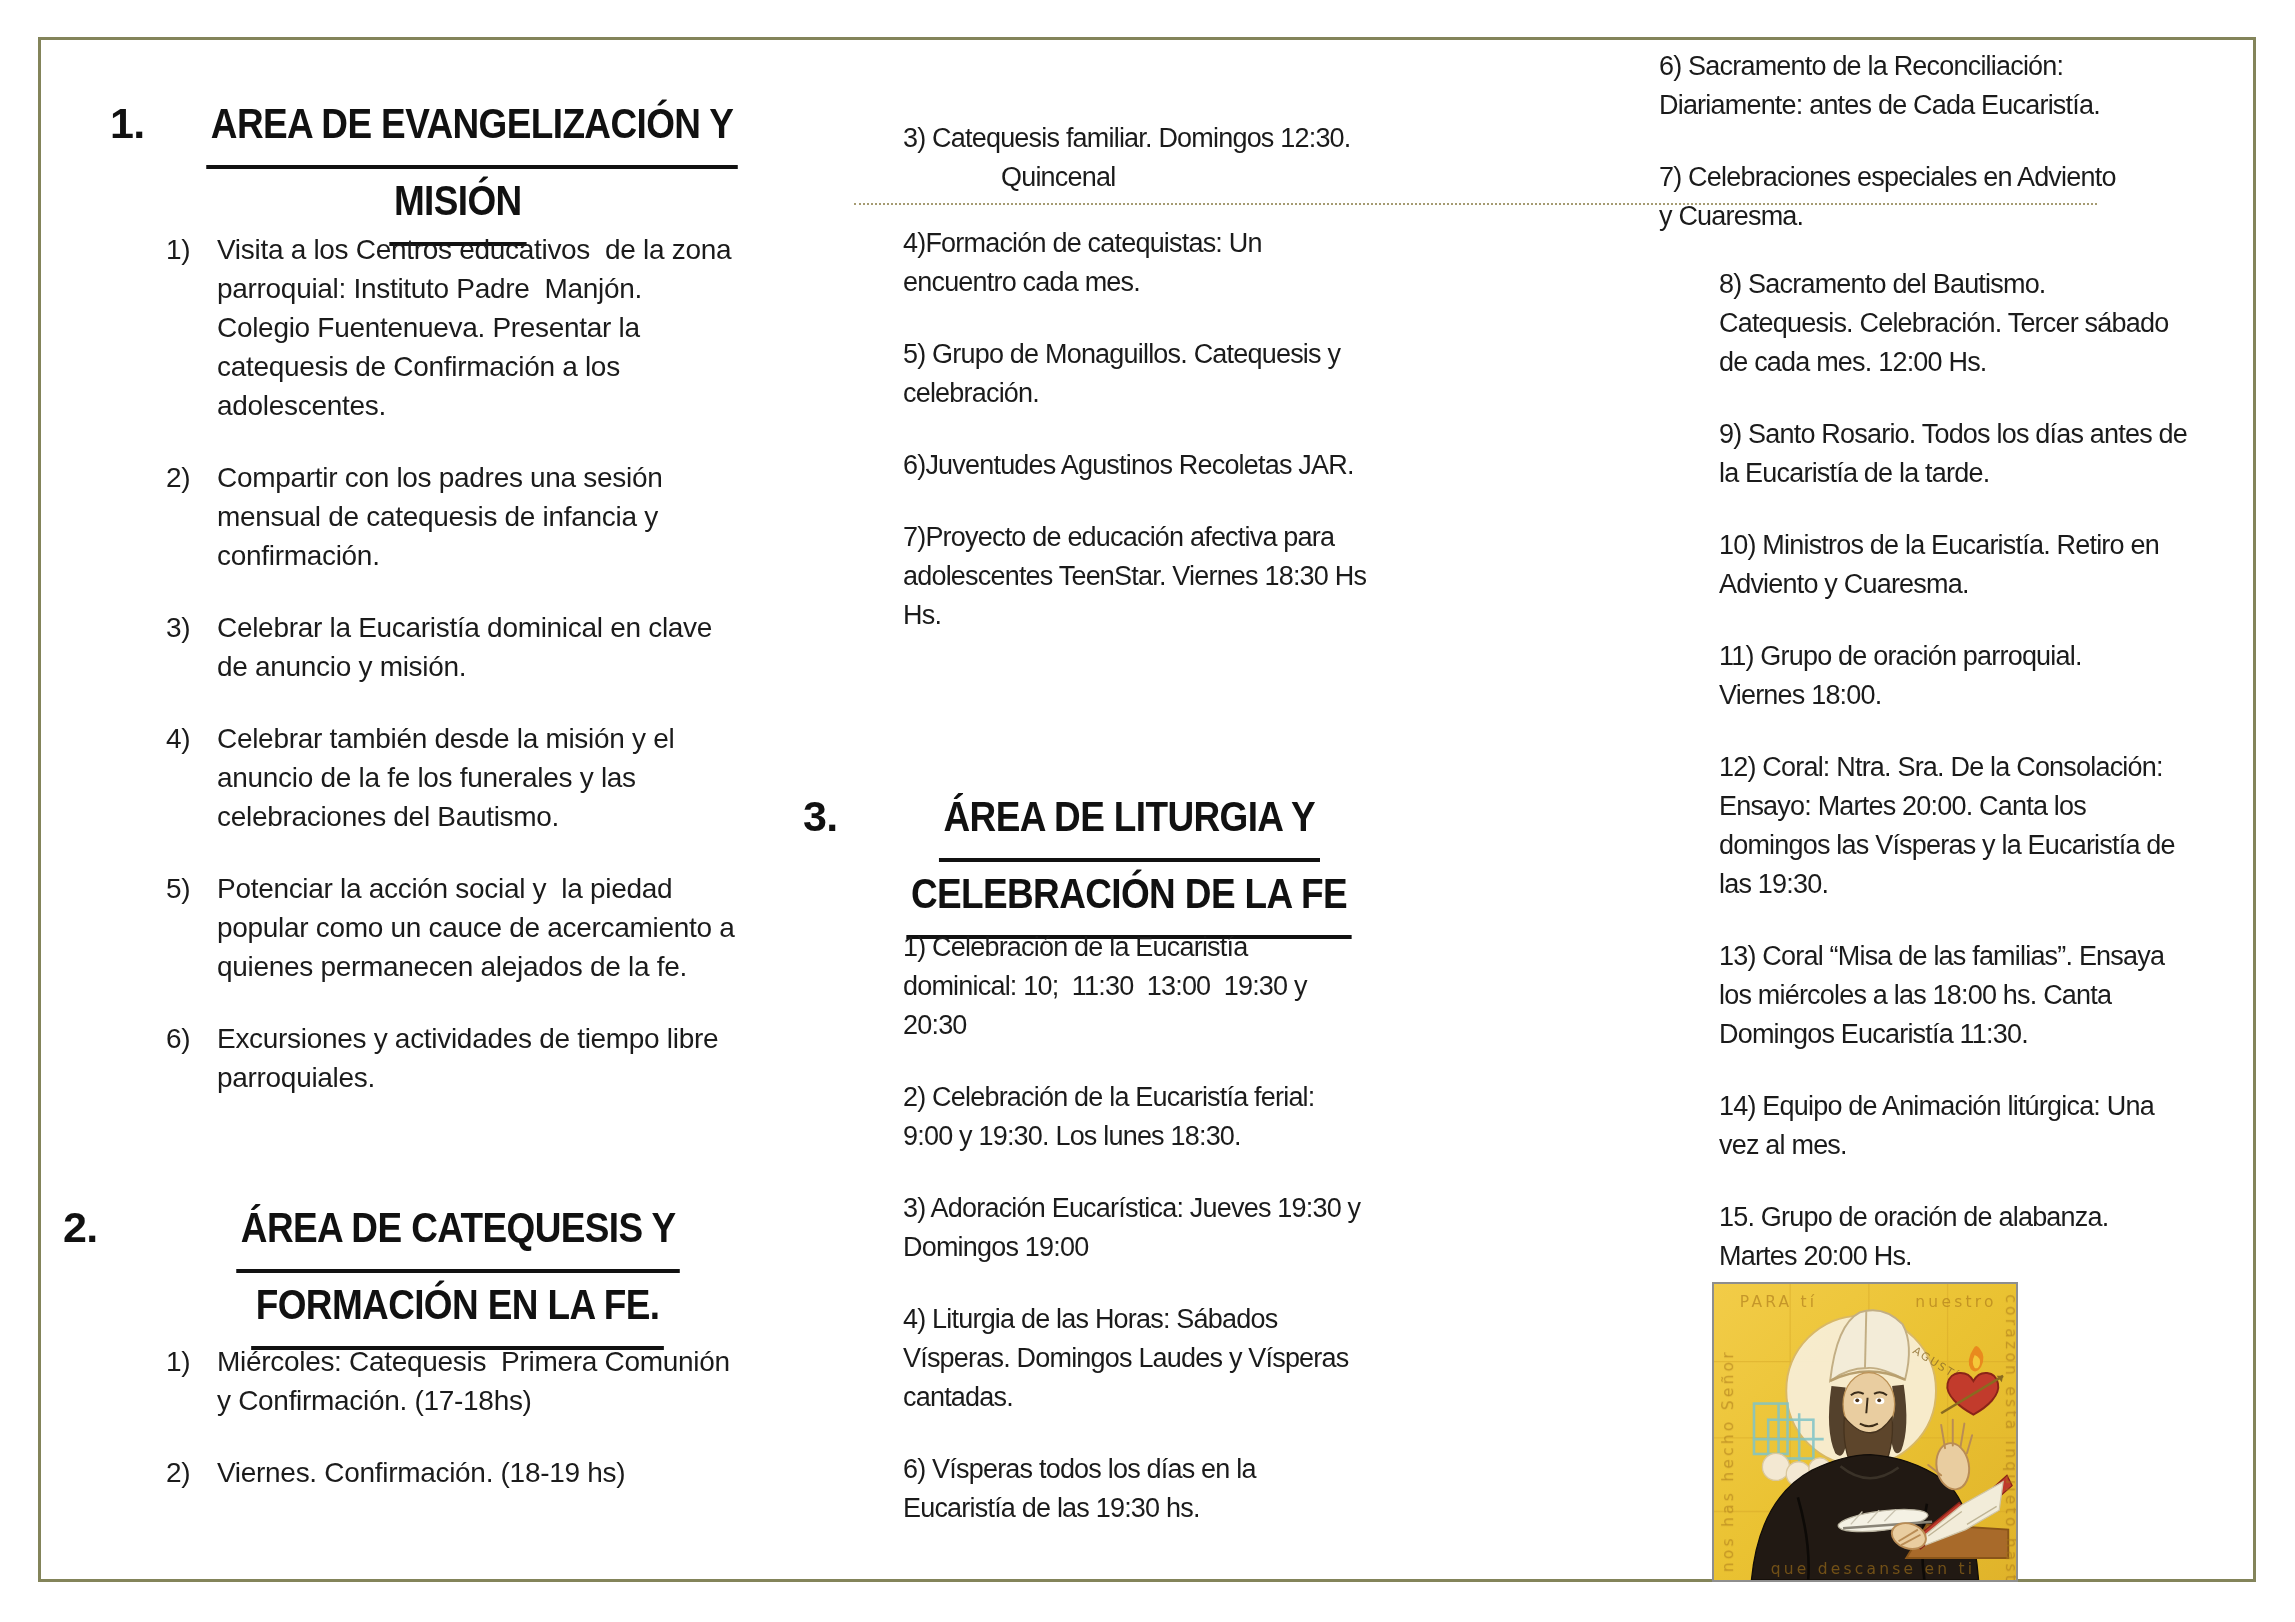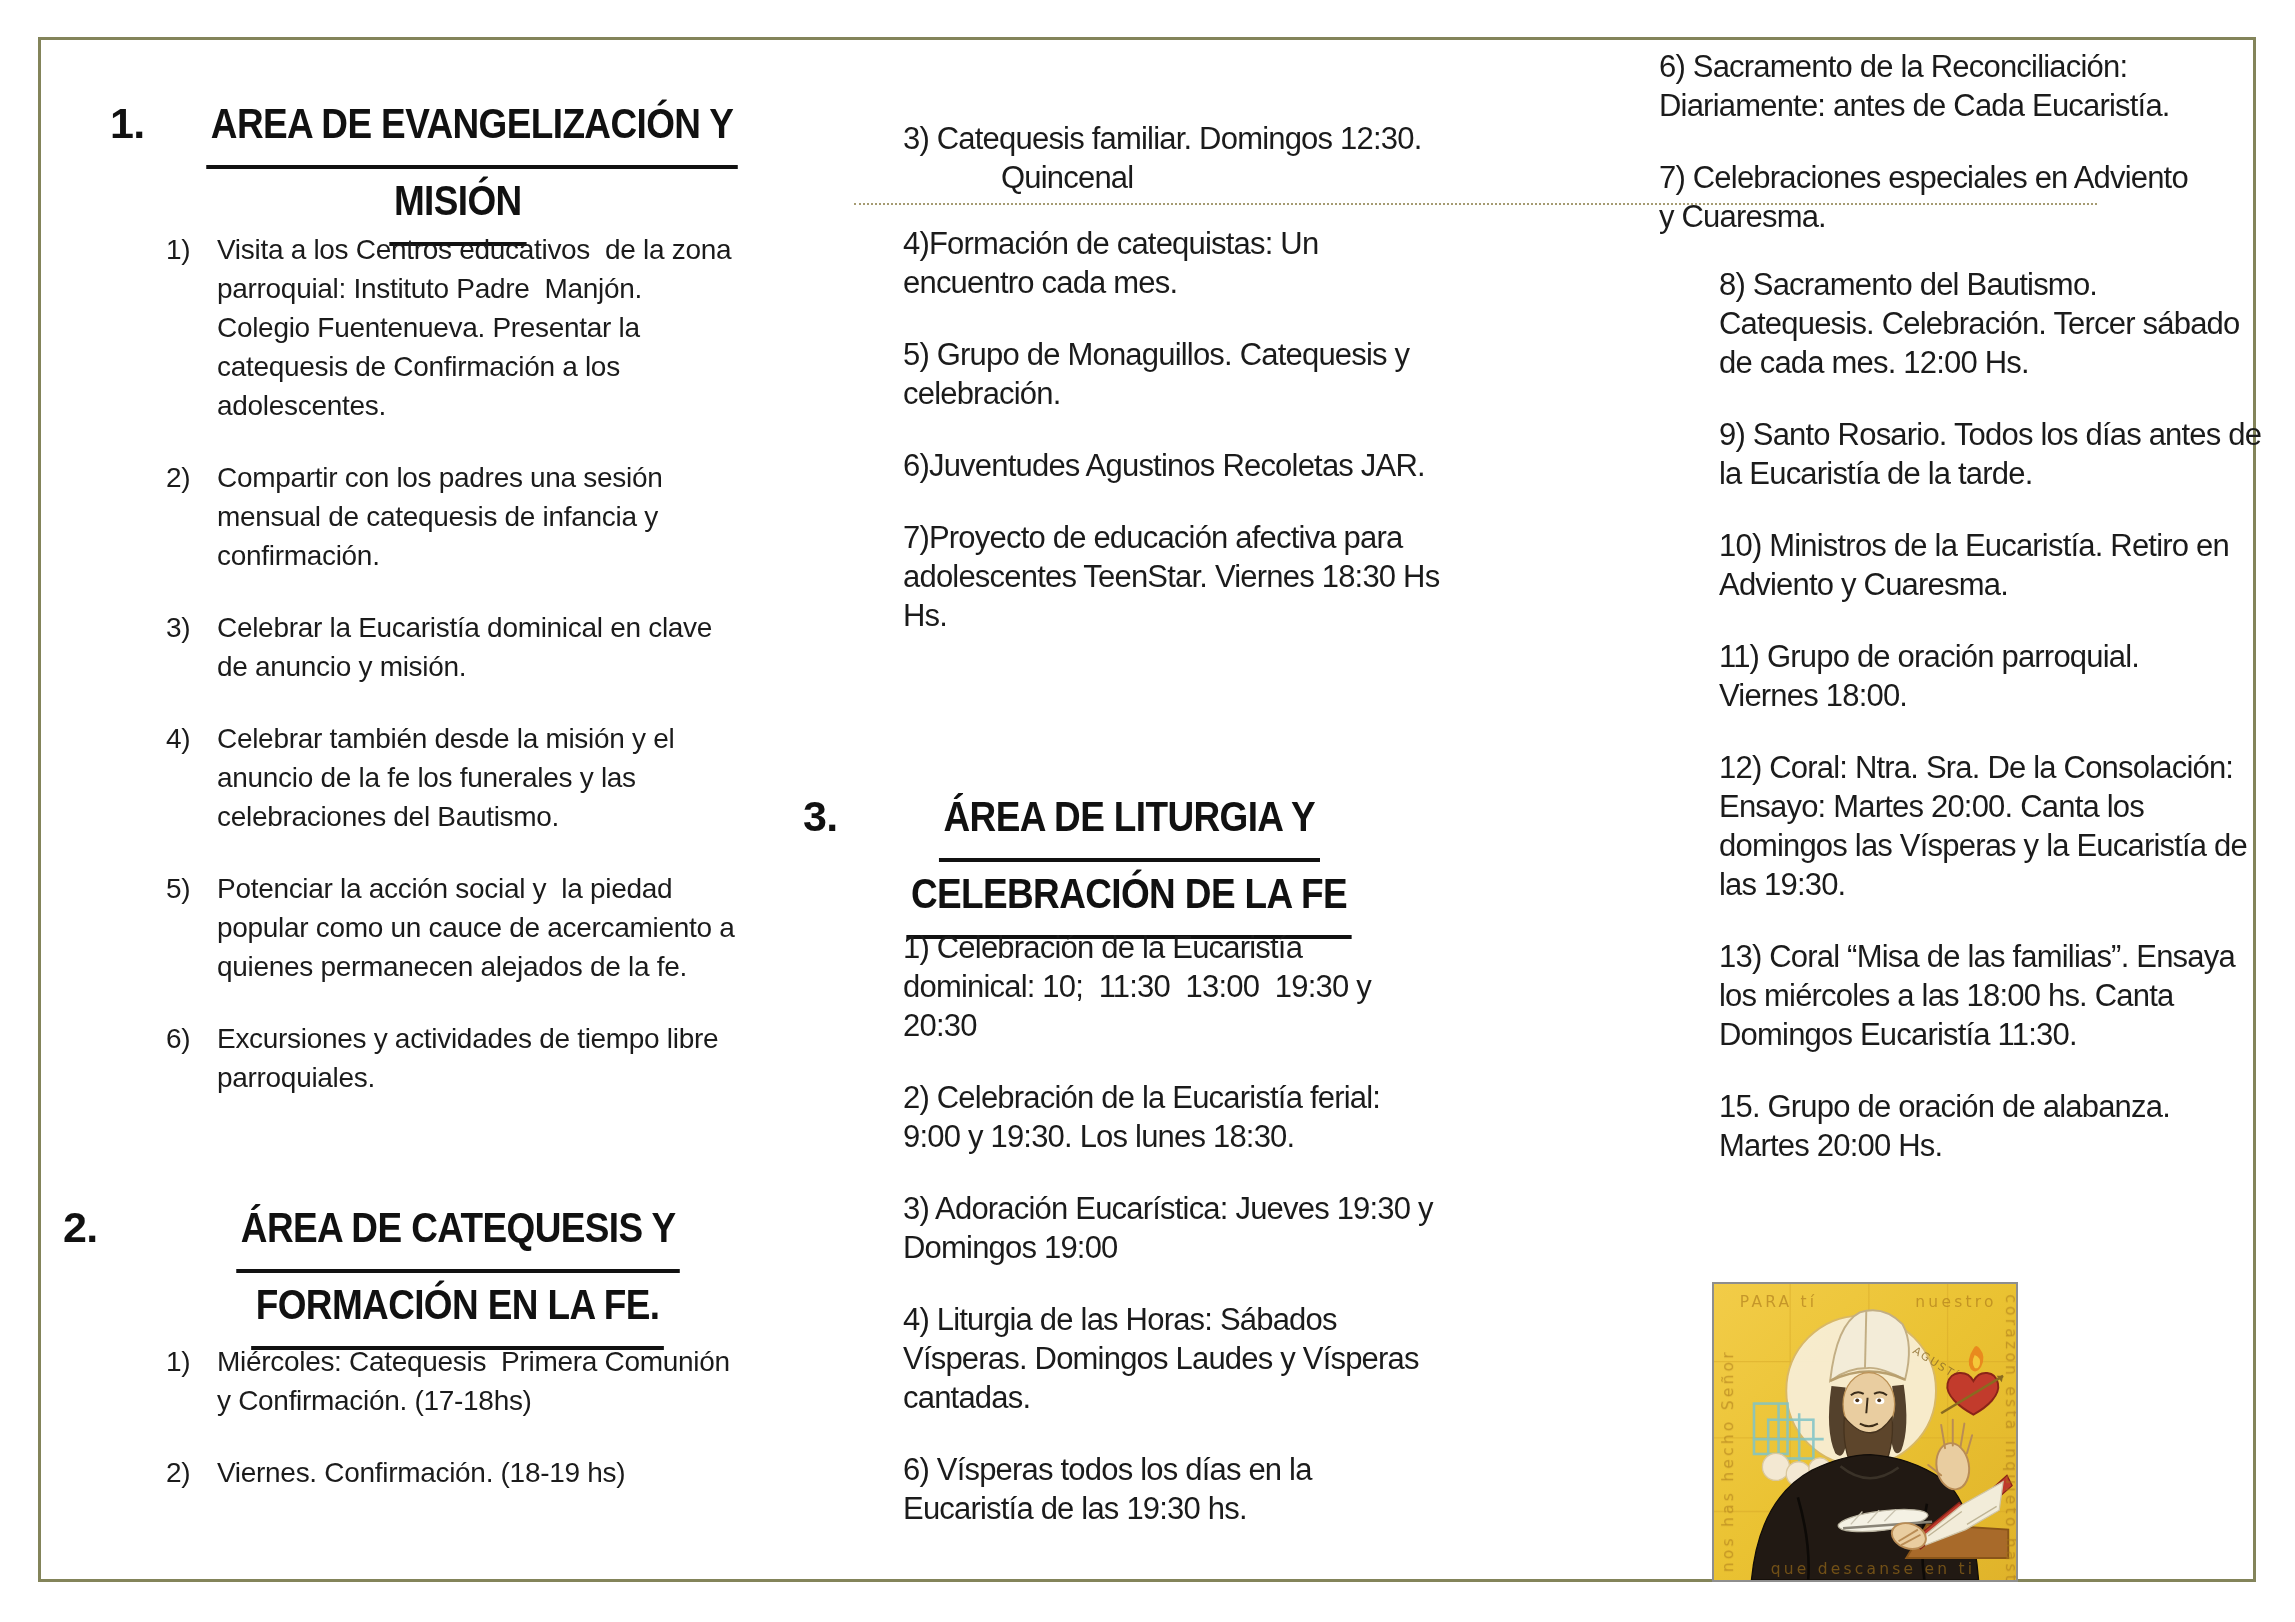--- a/index.html
+++ b/index.html
@@ -22,21 +22,21 @@
     display:inline-block;font-size:42px;font-weight:700;letter-spacing:-0.7px;
     transform:scaleX(.88);transform-origin:center;color:#111;
     border-bottom:4.6px solid #111;padding:0 5.2px 2.6px 5.2px;white-space:pre;
   }
   
   .list{position:absolute;}
   .li{display:flex;margin-bottom:33px;}
   .num{flex:none;width:51px;font-size:28px;line-height:39px;letter-spacing:-0.3px;}
   .ln{font-size:28px;line-height:39px;letter-spacing:-0.3px;white-space:pre;}
   .para{margin-bottom:33px;}
-  .narrow .ln{font-size:31px;letter-spacing:-0.8px;}
+  .narrow .ln{font-size:27px;letter-spacing:-0.8px;}
   .ln.indent{padding-left:98px;}
   .dotted-rule{
     position:absolute;left:854px;top:203px;width:1243px;height:0;
     border-top:2.6px dotted #a59b72;
   }
   .figure{
     position:absolute;left:1712px;top:1282px;width:306px;height:300px;
     border:2px solid #8e8e8e;box-sizing:border-box;background:#edc53c;
   }
   .figure svg{display:block;width:100%;height:100%;}
@@ -217,20 +217,24 @@
     <div class="para">
       <div class="ln">12) Coral: Ntra. Sra. De la Consolación:</div>
       <div class="ln">Ensayo: Martes 20:00. Canta los</div>
       <div class="ln">domingos las Vísperas y la Eucaristía de</div>
       <div class="ln">las 19:30.</div>
     </div>
     <div class="para">
       <div class="ln">13) Coral “Misa de las familias”. Ensaya</div>
       <div class="ln">los miércoles a las 18:00 hs. Canta</div>
       <div class="ln">Domingos Eucaristía 11:30.</div>
+    </div>
+    <div class="para">
+      <div class="ln">14) Equipo de Animación litúrgica: Una</div>
+      <div class="ln">vez al mes.</div>
     </div>
     <div class="para">
       <div class="ln">15. Grupo de oración de alabanza.</div>
       <div class="ln">Martes 20:00 Hs.</div>
     </div>
   </div>
 
   <div class="figure">
     <svg viewBox="0 0 468 458" preserveAspectRatio="none">
       <defs>

